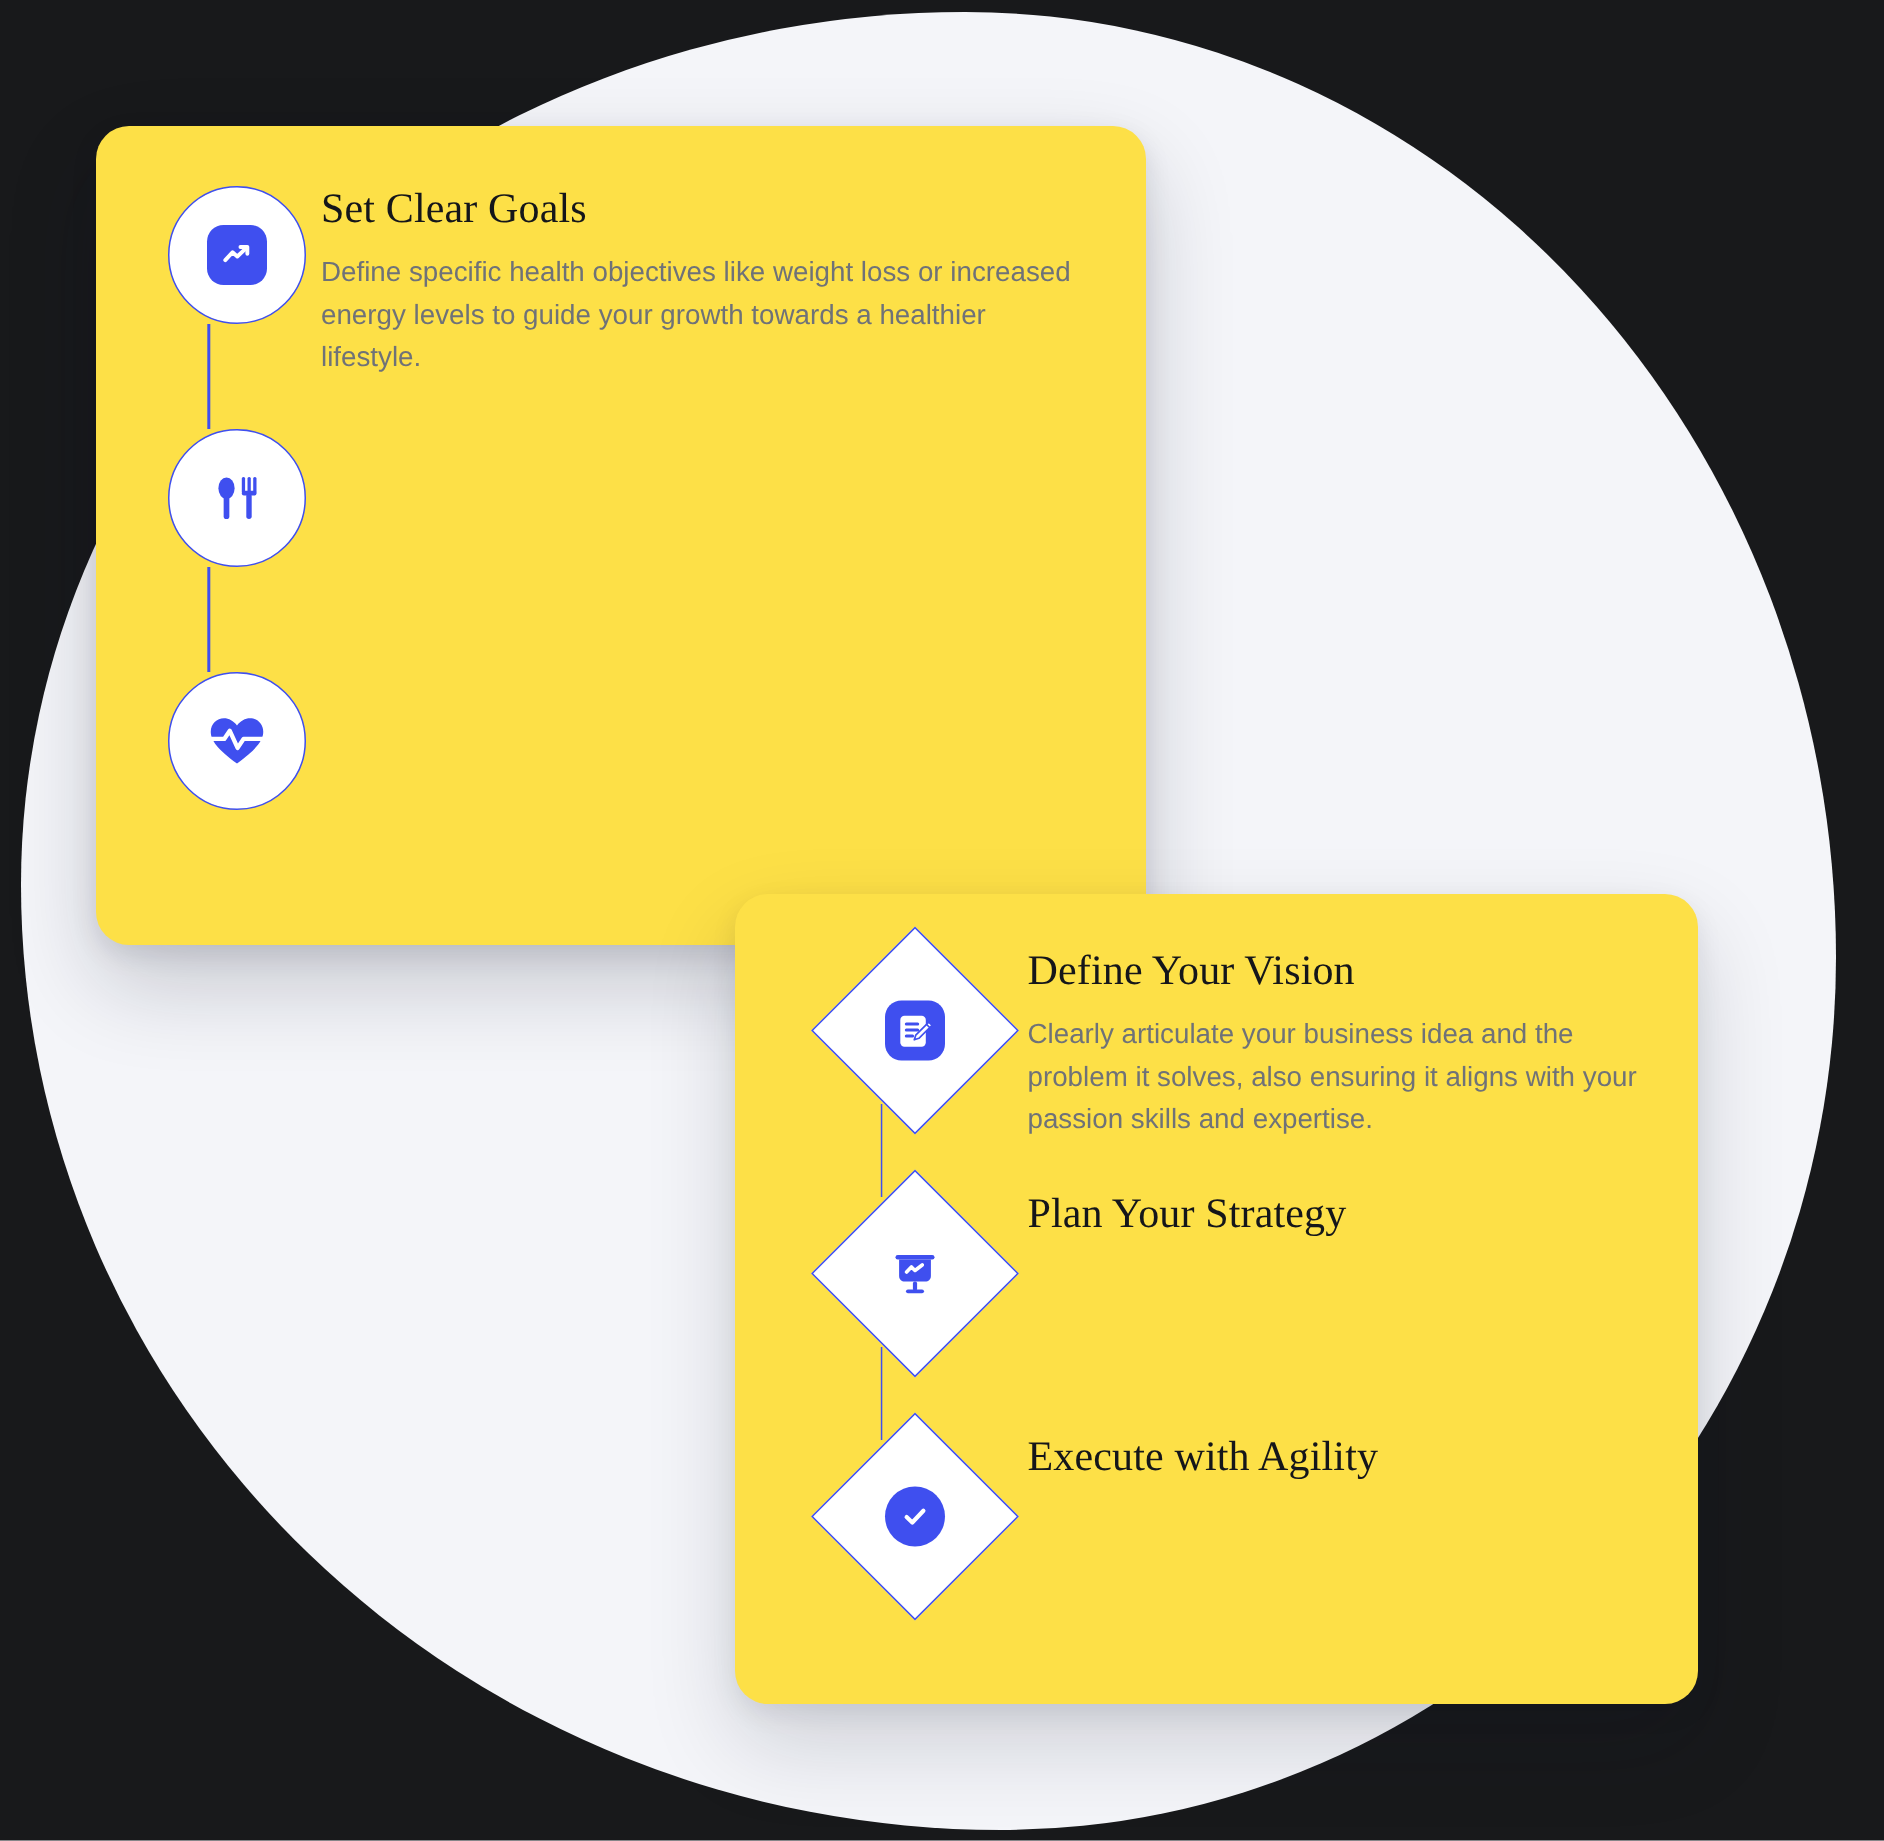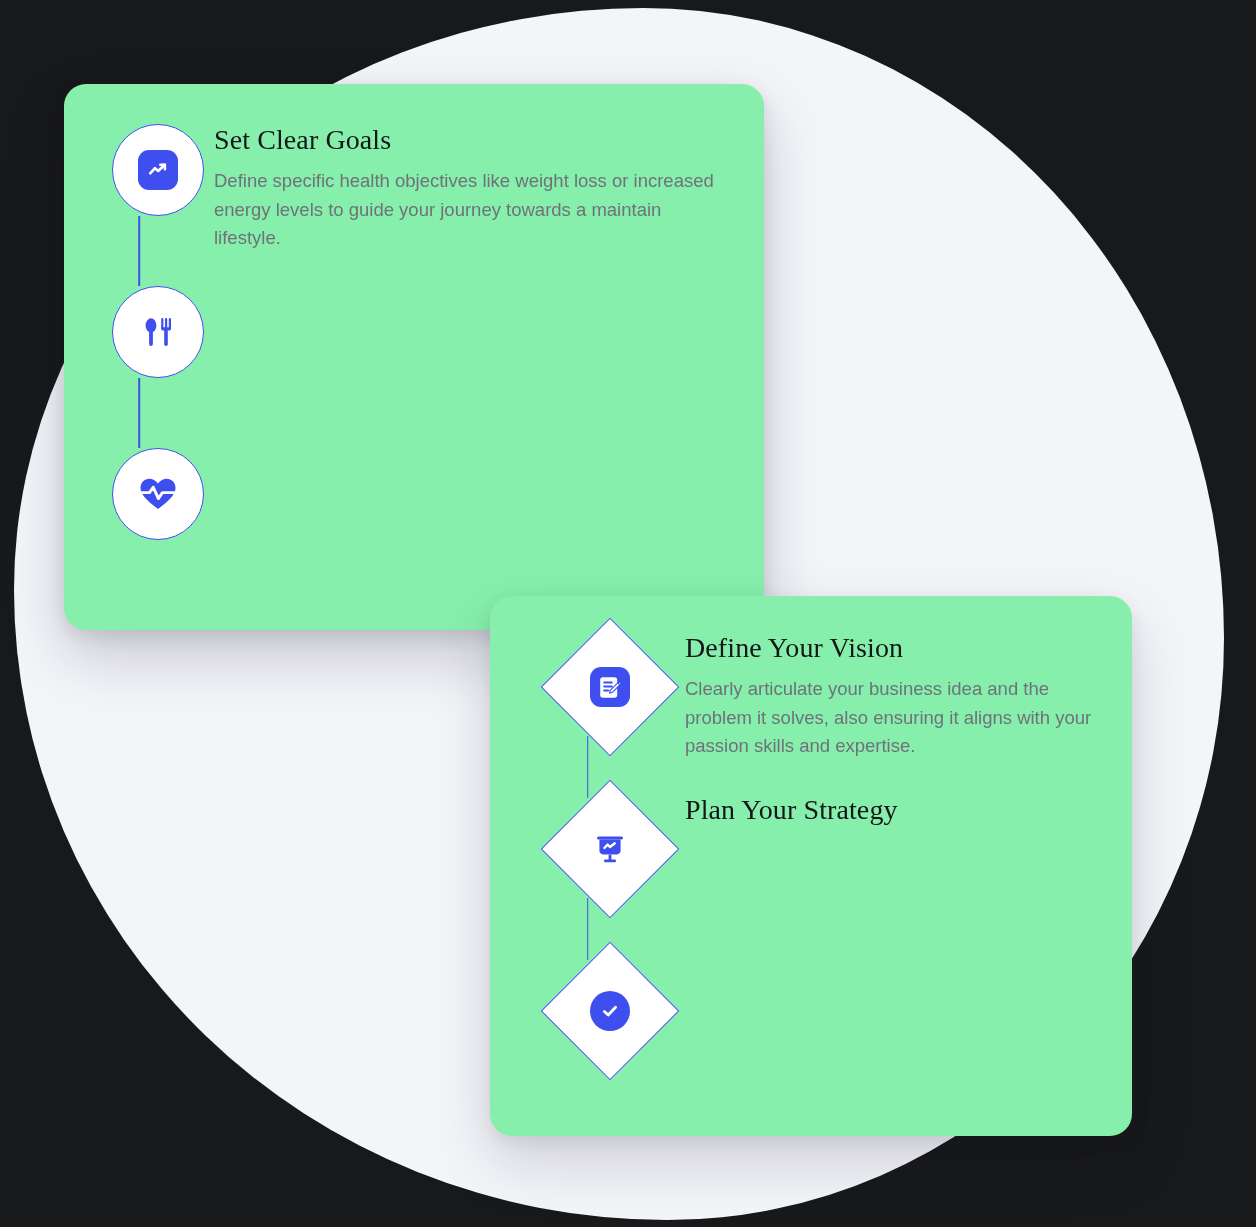--- a/index.html
+++ b/index.html
@@ -31,21 +31,21 @@
     width: 1210px;
     height: 1212px;
     background: #f4f5f9;
     border-radius: 52% 48% 46% 54% / 48% 52% 48% 52%;
     z-index: 0;
   }
 
   
   .card {
     position: absolute;
-    background: #86efac;
+    background: #fde047;
     border-radius: 22px;
     z-index: 2;
   }
 
   #card-health {
     left: 64px;
     top: 84px;
     width: 700px;
     height: 546px;
     padding: 40px 0 0 0;
@@ -221,21 +221,21 @@
             <div class="icon-tile">
               <svg width="24" height="24" viewBox="0 0 24 24" fill="none">
                 <path d="M4.2 15.4 L9.0 10.2 L12.2 13.0 L18.3 7.2" stroke="#ffffff" stroke-width="2.6" stroke-linecap="round" stroke-linejoin="round"></path>
                 <path d="M14.3 6.7 L18.9 6.6 L18.9 11.2" stroke="#ffffff" stroke-width="2.6" stroke-linecap="round" stroke-linejoin="round" fill="none"></path>
               </svg>
             </div>
           </div>
         </div>
         <div class="text-col">
           <h3 class="step-title">Set Clear Goals</h3>
-          <p class="step-desc">Define specific health objectives like weight loss or increased energy levels to guide your journey towards a maintain lifestyle.</p>
+          <p class="step-desc">Define specific health objectives like weight loss or increased energy levels to guide your growth towards a healthier lifestyle.</p>
         </div>
       </div>
 
       <div class="step">
         <div class="marker-col">
           <div class="connector-v"></div>
           <div class="circle-marker">
             <div class="icon-plain">
               <svg width="34" height="36" viewBox="0 0 34 36" fill="none">
 
@@ -322,19 +322,20 @@
 
           <div class="diamond-marker">
             <div class="icon-circle">
               <svg width="22" height="22" viewBox="0 0 22 22" fill="none">
                 <path d="M5.4 11.4 L9.2 15.0 L16.6 7.2" stroke="#ffffff" stroke-width="2.8" stroke-linecap="round" stroke-linejoin="round"></path>
               </svg>
             </div>
           </div>
         </div>
         <div class="text-col">
+          <h3 class="step-title">Execute with Agility</h3>
         </div>
       </div>
 
     </div>
   </div>
 
 </div>
 
 </body></html>

